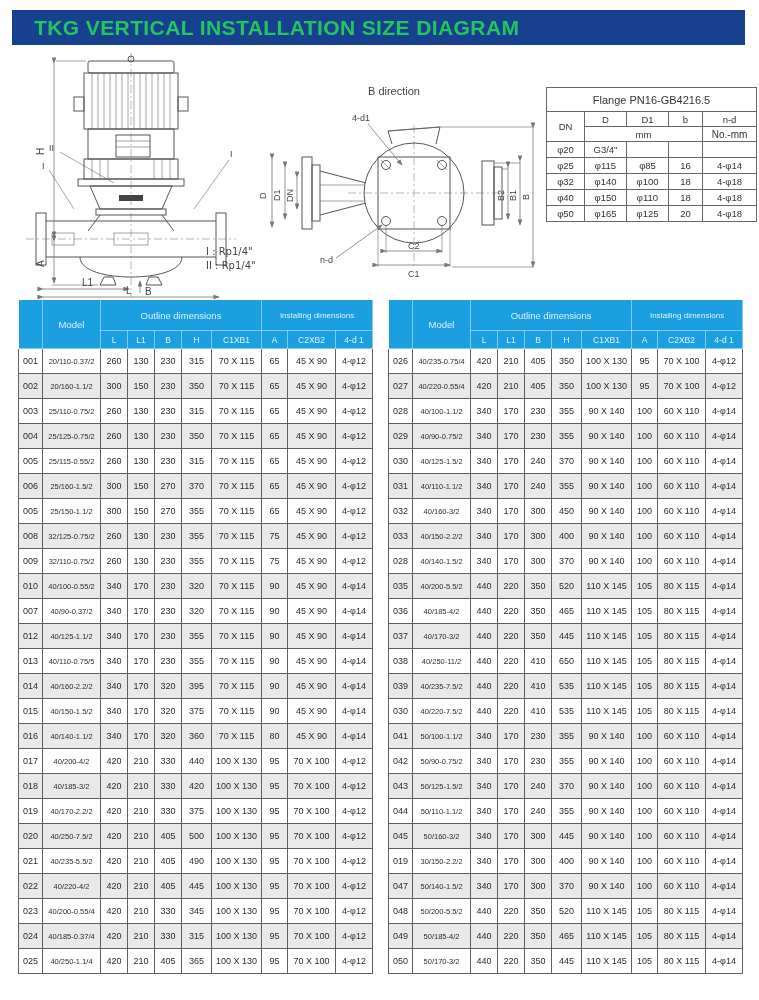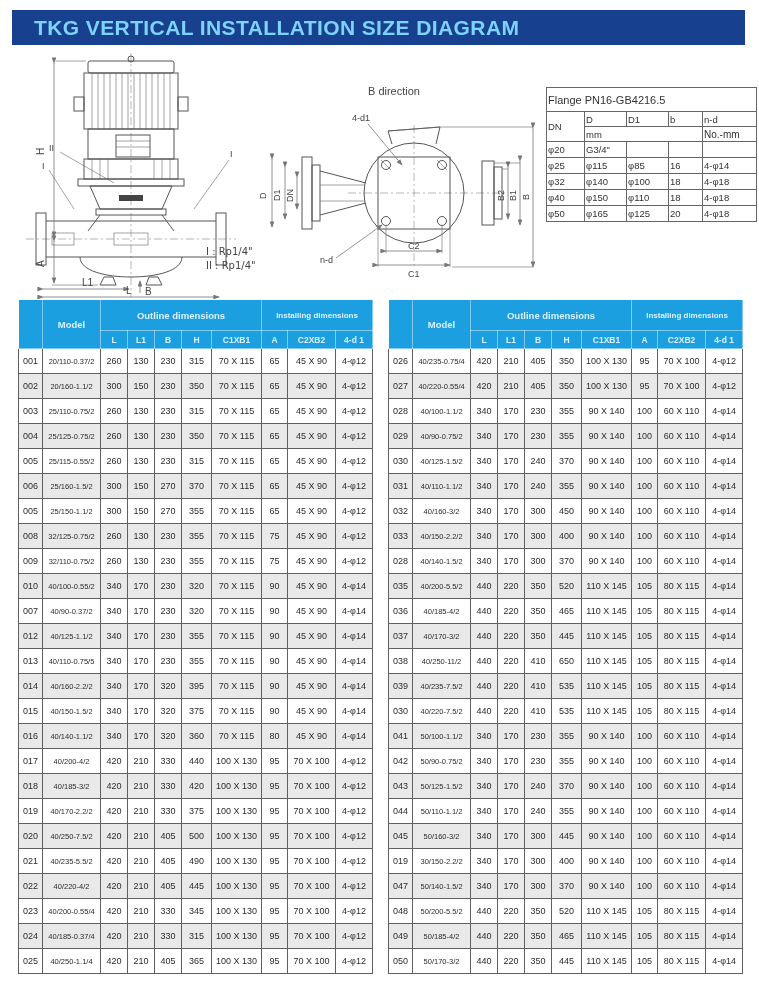--- a/index.html
+++ b/index.html
@@ -1,39 +1,39 @@
 <!DOCTYPE html>
 <html style="--navy: #17418f; --hblue: #1b9fe0; --alt: #e9e9e9;"><head>
 <meta charset="utf-8">
 <style>
   :root{ --navy:#17418f; --hblue:#1b9fe0; --alt:#e9e9e9; --ink:#2b2b2b; --line:#5a5a5a; }
   *{box-sizing:border-box; margin:0; padding:0;}
   body{width:759px; height:1000px; background:#ffffff; font-family:"Liberation Sans", sans-serif; color:var(--ink); overflow:hidden;}
   .page{position:relative; width:759px; height:1000px; background:#fff;}
 
-  .title-bar{margin:10px 14px 6px 12px; height:35px; background:var(--navy); color:#7dd3fc;
+  .title-bar{margin:10px 14px 6px 12px; height:35px; background:var(--navy); color:#22c55e;
     font-size:21px; font-weight:bold; letter-spacing:.4px; line-height:35px; padding-left:22px;}
 
   .diagram-area{position:relative; height:246px;}
   .pump-svg{position:absolute; left:16px; top:0;}
   .bview-svg{position:absolute; left:256px; top:30px;}
   .notes{position:absolute; left:206px; top:194px; font-size:10px; color:#444; line-height:14px; font-family:"DejaVu Sans", sans-serif;}
 
   
   .flange-wrap{position:absolute; left:546px; top:36px; width:210px;}
   table.flange{border-collapse:collapse; width:210px; table-layout:fixed; background:#fff;}
   table.flange th, table.flange td{border:1px solid #666; font-size:9.5px; font-weight:normal;
-    text-align:left; color:#333; height:16px; padding:0 1px; overflow:hidden; white-space:nowrap;}
+    text-align:center; color:#333; height:16px; padding:0 1px; overflow:hidden; white-space:nowrap;}
   table.flange .ttl{height:24px; font-size:11px; border-bottom:1px solid #666;}
   table.flange .hdr{height:15px;}
 
   
   .tables{display:flex; gap:15px; padding:0 18px; margin-top:2px;}
   table.spec{border-collapse:collapse; table-layout:fixed; width:354px; border:1px solid #333; background:#fff;}
-  table.spec th{background:var(--hblue); color:#ddf1fe; font-weight:bold; border:1px solid rgba(255,255,255,.45);}
+  table.spec th{background:var(--hblue); color:#ddf1fe; font-weight:normal; border:1px solid rgba(255,255,255,.45);}
   table.spec .grp{font-size:9.5px; height:31px;}
   table.spec .grp2{font-size:8px;}
   table.spec .mh{font-size:9.5px;}
   table.spec .subs th{font-size:8.5px; height:18px;}
   table.spec td{border:1px solid #606060; font-size:9px; text-align:center; color:#2b2b2b;
     height:25px; padding:0 1px; overflow:hidden; white-space:nowrap;}
   table.spec td.model{font-size:7.5px;}
   table.spec tbody tr:nth-child(even){background:var(--alt);}
 
   svg text{fill:#444; font-family:"Liberation Sans", sans-serif;}

